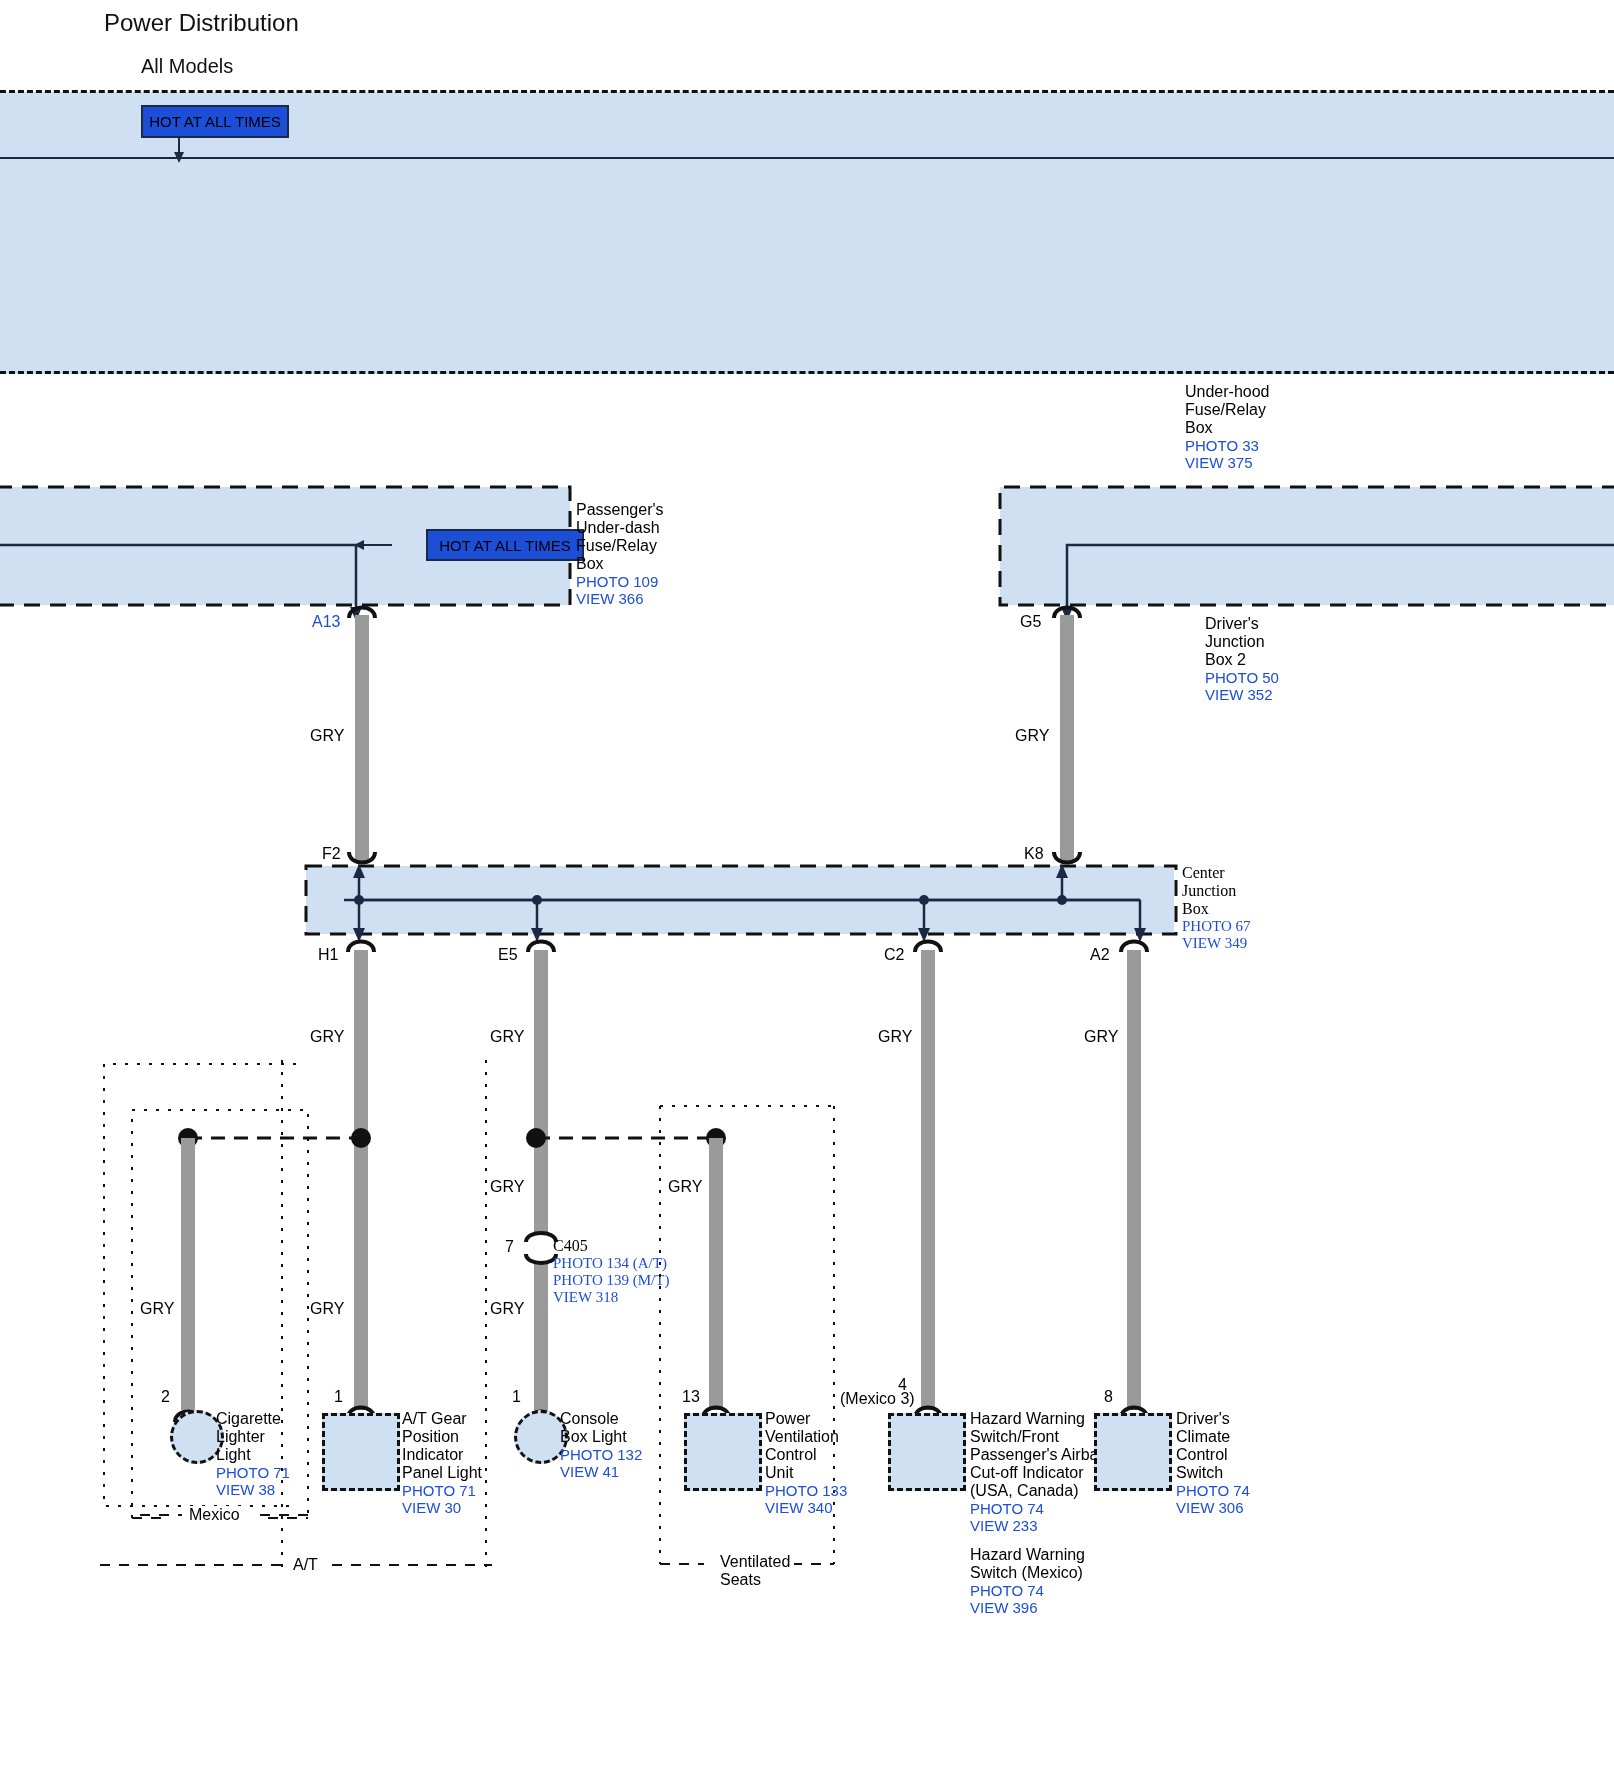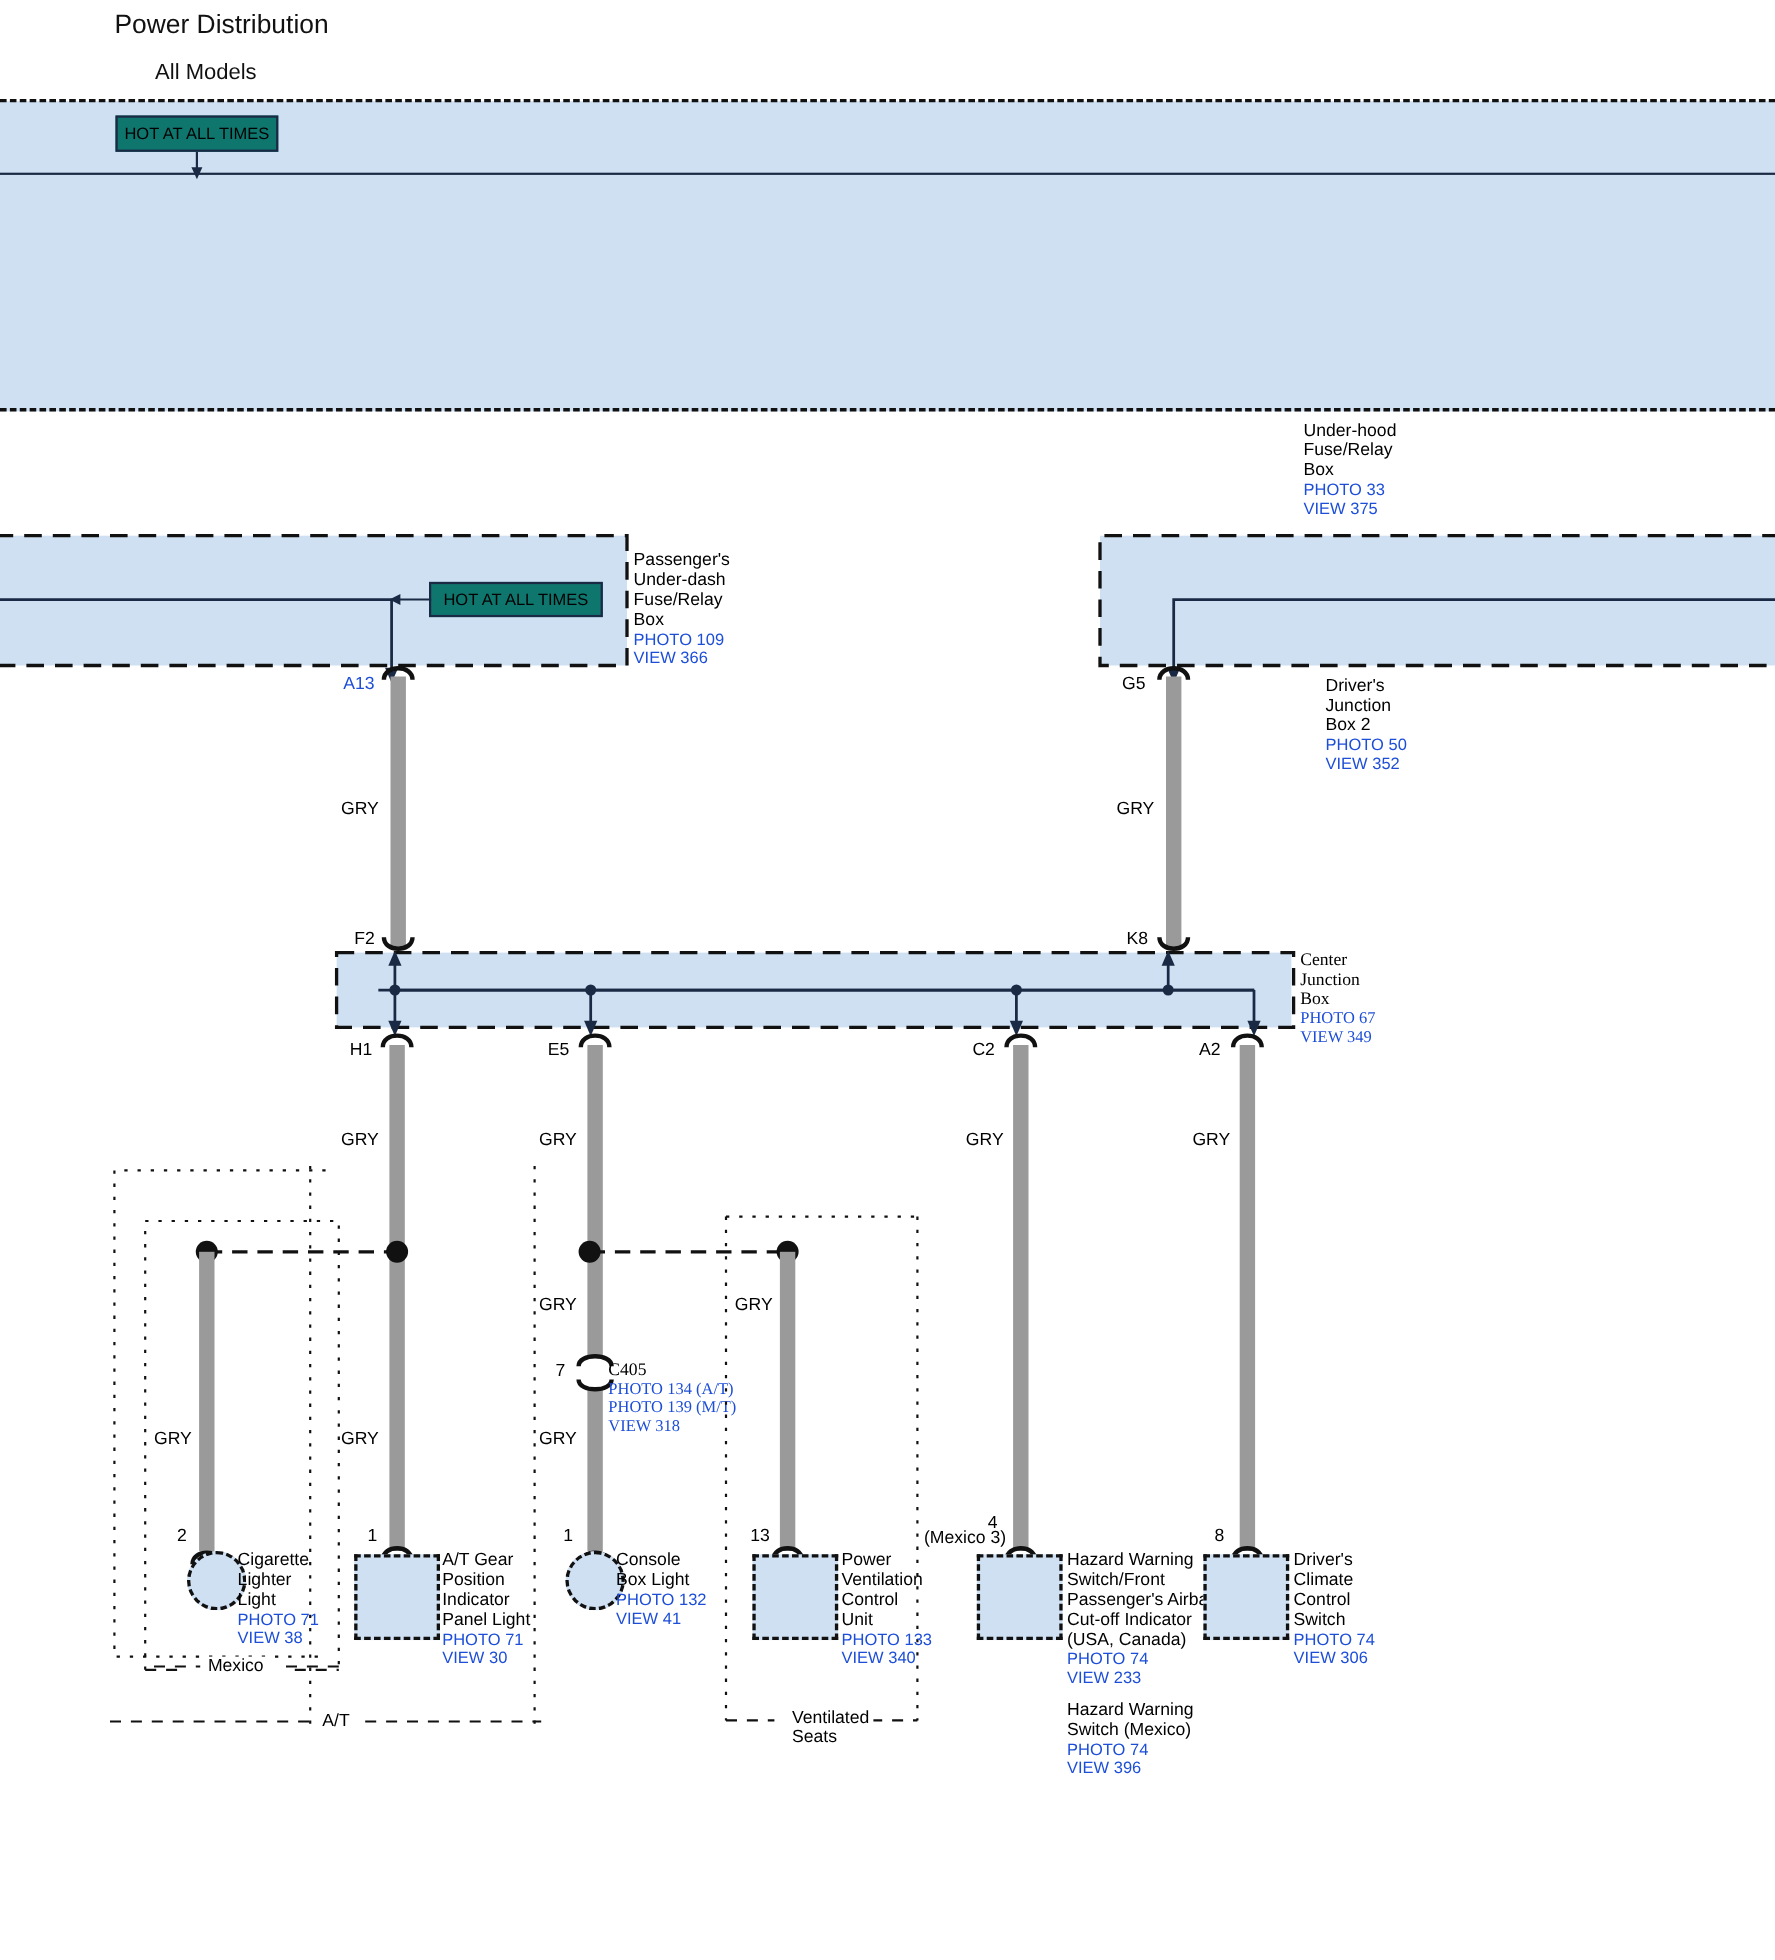--- a/index.html
+++ b/index.html
@@ -5,22 +5,22 @@
   html,body{margin:0;padding:0;background:#fff;}
   body{font-family:"Liberation Sans",sans-serif;color:#000;}
   #page{position:relative;width:1614px;height:1782px;overflow:hidden;background:#fff;}
   .abs{position:absolute;}
   .t{font-size:16px;line-height:18px;white-space:pre;color:#000;}
   .t13{font-size:15px;line-height:17px;white-space:pre;}
   .blue{color:#1d4ed8;}
   .title{font-size:24px;line-height:30px;color:#111;}
   .sub{font-size:20px;line-height:22px;color:#111;}
   .box-fill{background:#cfe0f3;}
-  .solidbox{border:2px solid #1b2a44;background:#0f766e;box-sizing:border-box;
-            display:flex;align-items:center;justify-content:center;font-size:15px;}
+  .solidbox{border:2px solid #1b2a44;background:#1d4ed8;box-sizing:border-box;
+            display:flex;align-items:center;justify-content:center;font-size:15px;margin-left:36px;}
   .wire{background:#9a9a9a;width:14px;}
   .hline{height:2px;background:#1b2a44;}
   .dashline-h{border-top:3px dashed #111;}
   .comp-sq{border:3px dashed #111;background:#cfe0f3;box-sizing:border-box;}
   .comp-circ{border:3px dashed #111;background:#cfe0f3;border-radius:50%;box-sizing:border-box;}
   svg{display:block;overflow:visible;}
 </style>
 </head>
 <body>
 

